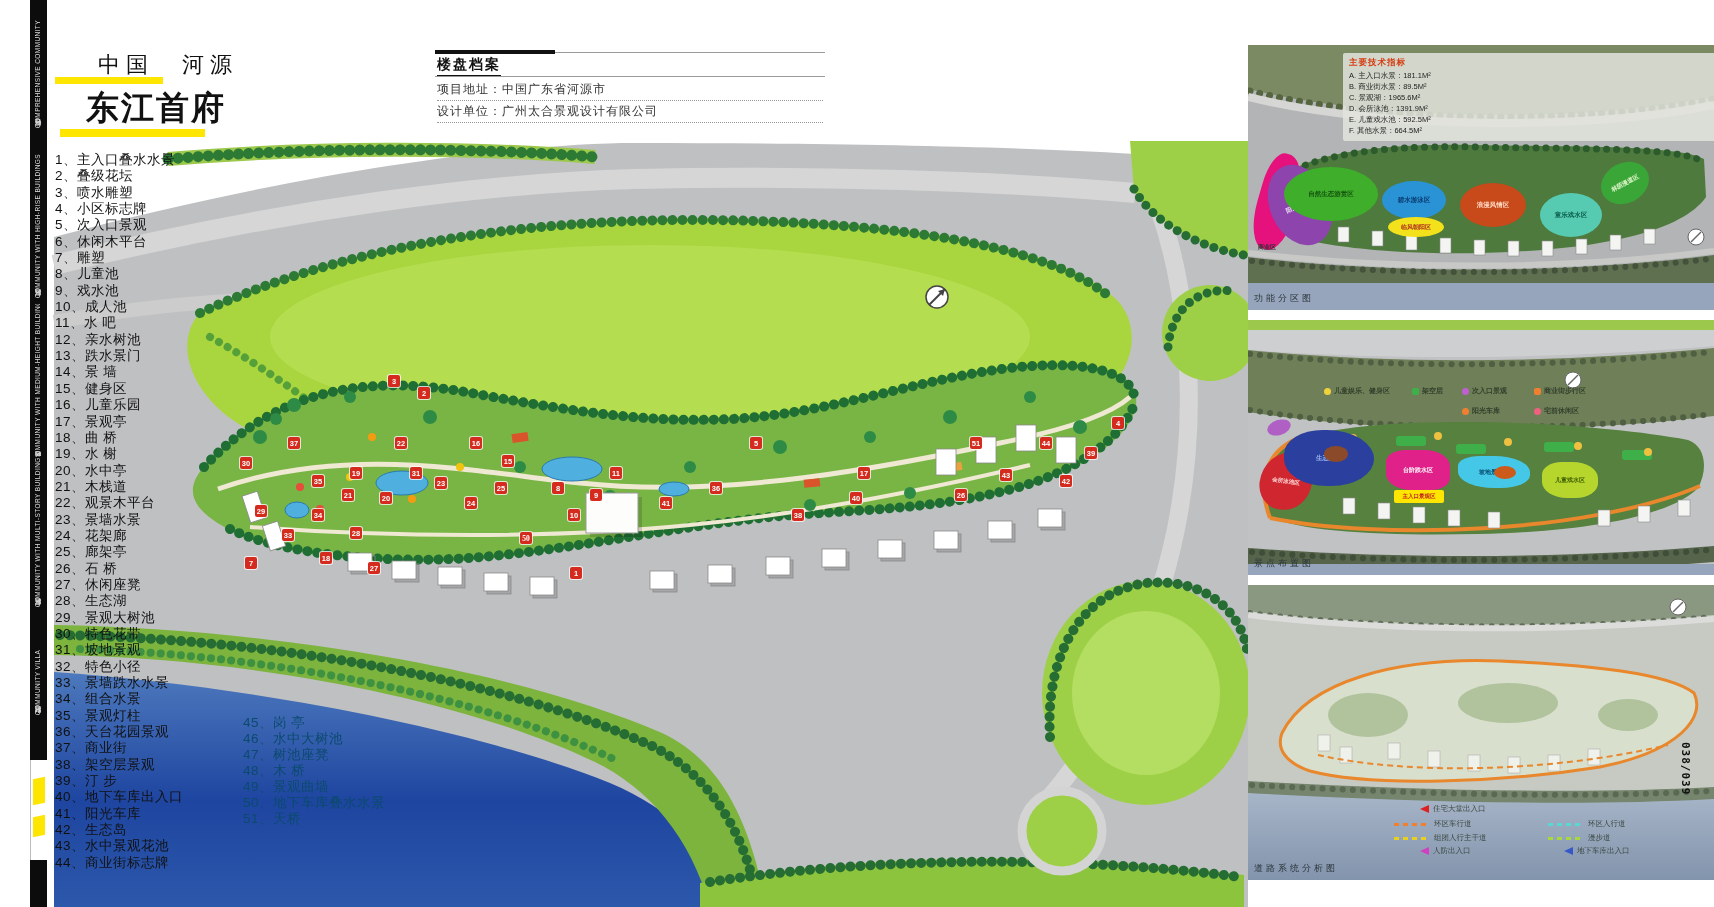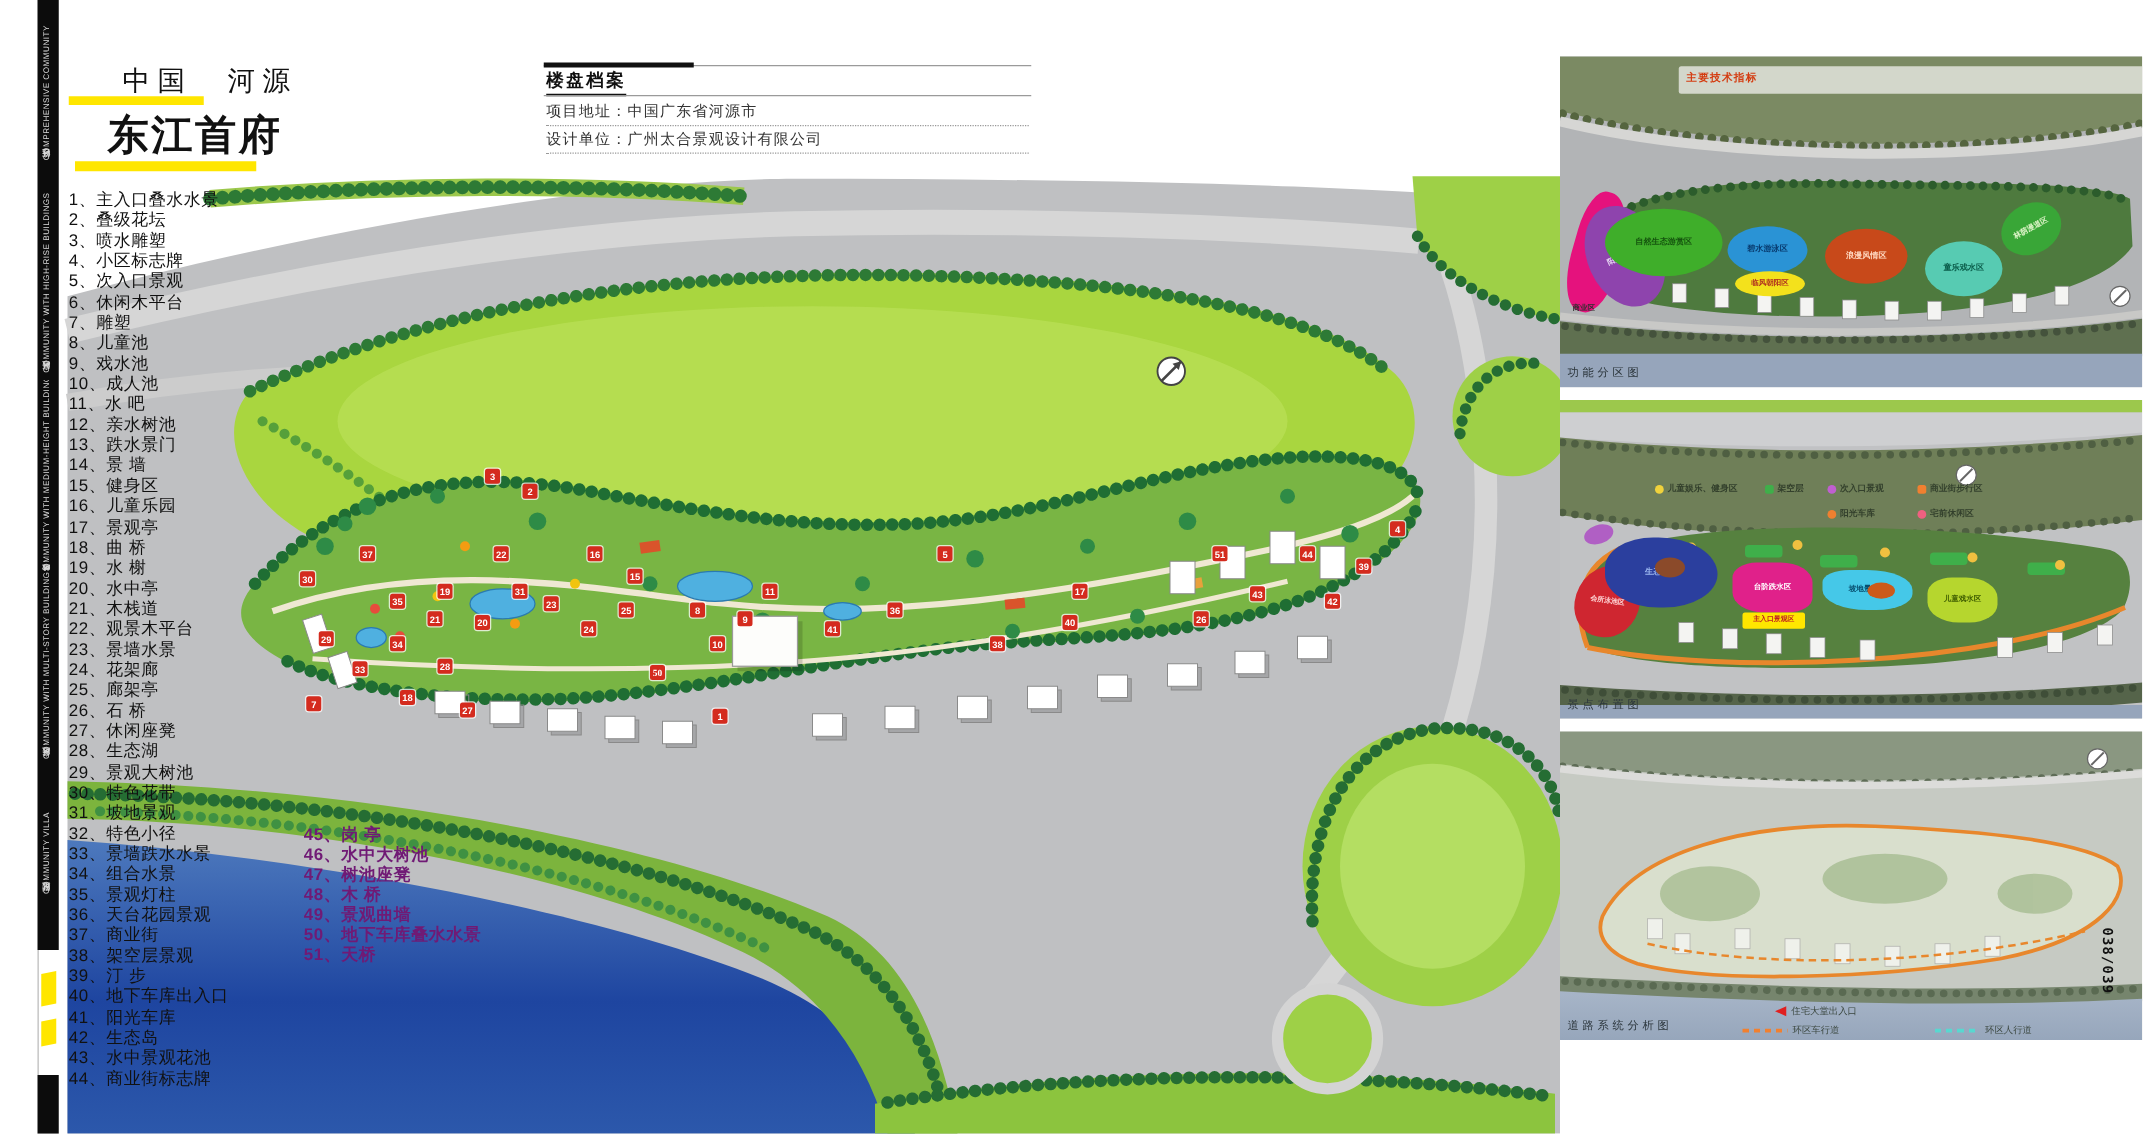--- a/index.html
+++ b/index.html
@@ -21,21 +21,21 @@
 
   
   #loc-title{left:98px;top:50px;font-size:22px;letter-spacing:6px;font-weight:400}
   #loc-bar{left:55px;top:77px;width:108px;height:7px;background:var(--accent,#ffe600)}
   #project-title{left:86px;top:86px;font-size:33px;font-weight:bold;letter-spacing:2px}
   #proj-bar{left:60px;top:129px;width:145px;height:8px;background:var(--accent,#ffe600)}
 
   
   .legend-list{font-size:13.5px;line-height:16.35px;font-weight:500;letter-spacing:.5px;z-index:9}
   #legend-col1{left:55px;top:152px;width:200px}
-  #legend-col2{left:243px;top:660px;width:230px;line-height:16px;color:#701a75;font-weight:700}
+  #legend-col2{left:243px;top:715px;width:230px;line-height:16px;color:#0c4a6e;font-weight:400}
 
   
   #property-file{left:435px;top:47px;width:390px;z-index:9}
   #property-file .topline{position:absolute;left:0;top:5px;width:390px;height:1px;background:#9a9a9a}
   #property-file .topbar{position:absolute;left:0;top:3px;width:120px;height:4px;background:#111}
   #property-file .pf-title{position:absolute;left:2px;top:9px;font-size:14px;font-weight:bold;letter-spacing:2px;
        border-bottom:2px solid #111;padding-bottom:1px}
   #property-file .titleline{position:absolute;left:0;top:29px;width:390px;height:1px;background:#9a9a9a}
   .pf-row{position:absolute;left:2px;width:386px;font-size:12px;color:#333;letter-spacing:1px;
        border-bottom:1px dotted #999;padding-bottom:2px}
@@ -45,21 +45,21 @@
   #main-map{left:50px;top:137px;width:1198px;height:770px}
   #main-map svg{position:absolute;left:0;top:0}
   .marker{position:absolute;width:12px;height:12px;background:#d42b1e;color:#fff;font-size:7.5px;
       font-weight:bold;display:flex;align-items:center;justify-content:center;border-radius:2px;
       box-shadow:0 0 0 1px rgba(255,255,255,.75);z-index:6}
 
   
   .mm{position:absolute;left:1248px;width:466px;overflow:hidden}
   #mm1{top:45px;height:265px}
   #mm2{top:320px;height:255px}
-  #mm3{top:585px;height:247px}
+  #mm3{top:585px;height:295px}
   .mm svg{position:absolute;left:0;top:0}
   .mm-caption{position:absolute;left:6px;bottom:5px;font-size:9px;letter-spacing:3px;color:#2c363c;z-index:8}
 
   .zone{position:absolute;border-radius:50%;display:flex;align-items:center;justify-content:center;
       text-align:center;font-weight:bold;z-index:5;line-height:1.15}
   .zone span{padding:0 2px}
 
   #tech-box{position:absolute;left:95px;top:8px;width:362px;background:rgba(226,228,220,.86);
       padding:4px 6px 5px;z-index:7;font-size:7.5px;line-height:11px;color:#222;border-radius:2px}
   .tech-title{color:#d43c10;font-weight:bold;font-size:8.5px;letter-spacing:1px;margin-bottom:2px}
@@ -366,20 +366,28 @@
   <path class="d" stroke="#44523c" stroke-width="6" d="M4,216 C150,232 330,230 462,214"></path>
   <rect y="238" width="466" height="27" fill="#96a5bb"></rect>
   <g>
         <circle cx="448" cy="192" r="8" fill="#fff" stroke="#666"></circle>
         <line x1="443" y1="197" x2="453" y2="187" stroke="#666" stroke-width="1.5"></line>
       </g>
 </svg>
   <div id="tech-box">
     <div class="tech-title">主要技术指标</div>
     <div class="tech-cols">
+      <div>
+        <div>A. 主入口水景：181.1M²</div>
+          <div>B. 商业街水景：89.5M²</div>
+          <div>C. 景观湖：1965.6M²</div>
+          <div>D. 会所泳池：1391.9M²</div>
+          <div>E. 儿童戏水池：592.5M²</div>
+          <div>F. 其他水景：664.5M²</div>
+      </div>
     </div>
   </div>
   <div class="zone" style="left: 10px; position: absolute; top: 108px; width: 40px; height: 98px; background: rgb(229, 18, 125); transform: rotate(16deg); border-radius: 40% 60% 50% 50%;">
       <span></span>
     </div>
     <div class="zone" style="left: 22px; position: absolute; top: 118px; width: 60px; height: 84px; background: rgb(142, 68, 173); color: rgb(234, 220, 245); font-size: 6px; transform: rotate(-24deg);">
       <span>阳光静养区</span>
     </div>
     <div class="zone" style="left: 36px; position: absolute; top: 122px; width: 94px; height: 54px; background: rgb(63, 174, 42); color: rgb(21, 84, 14); font-size: 6.5px;">
       <span>自然生态游赏区</span>

